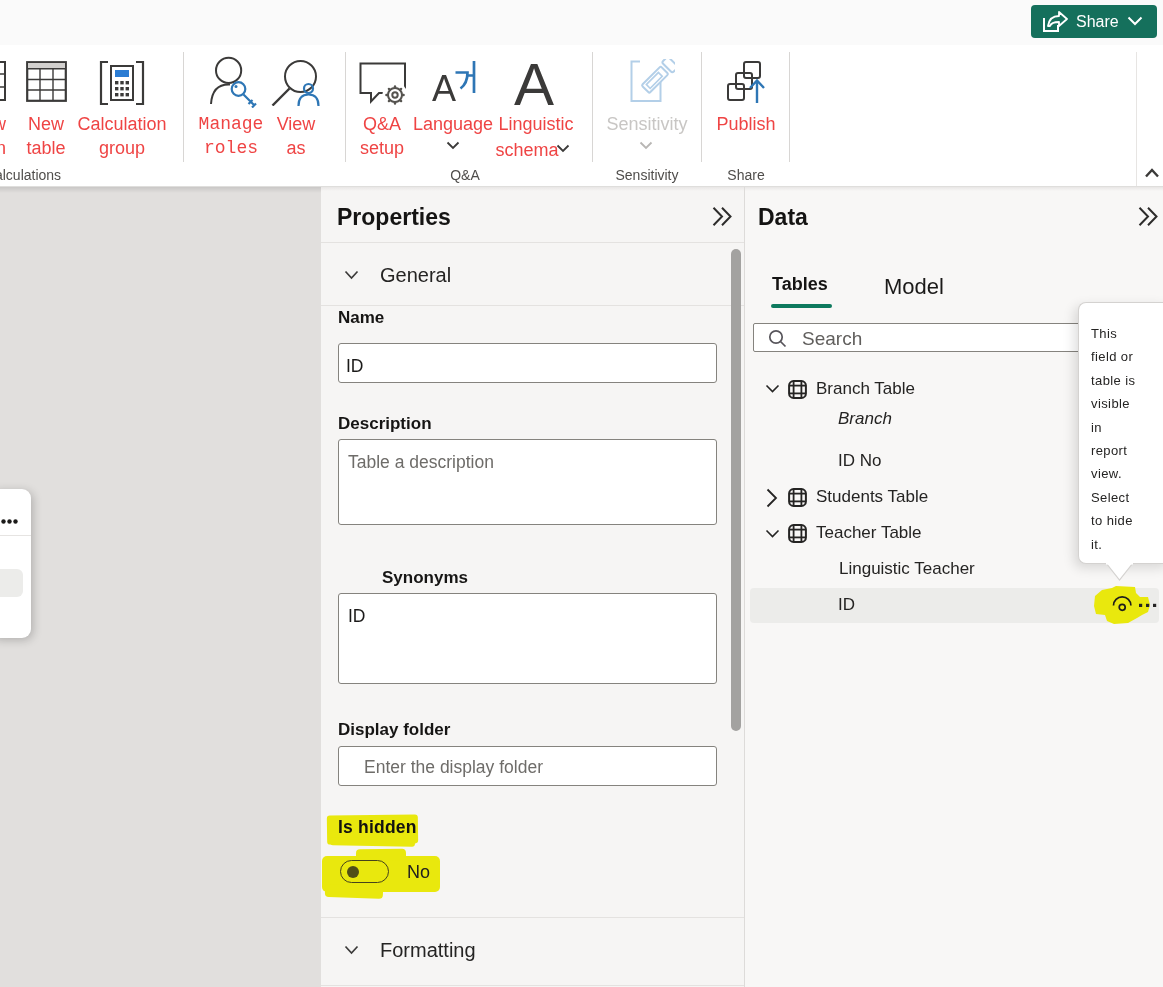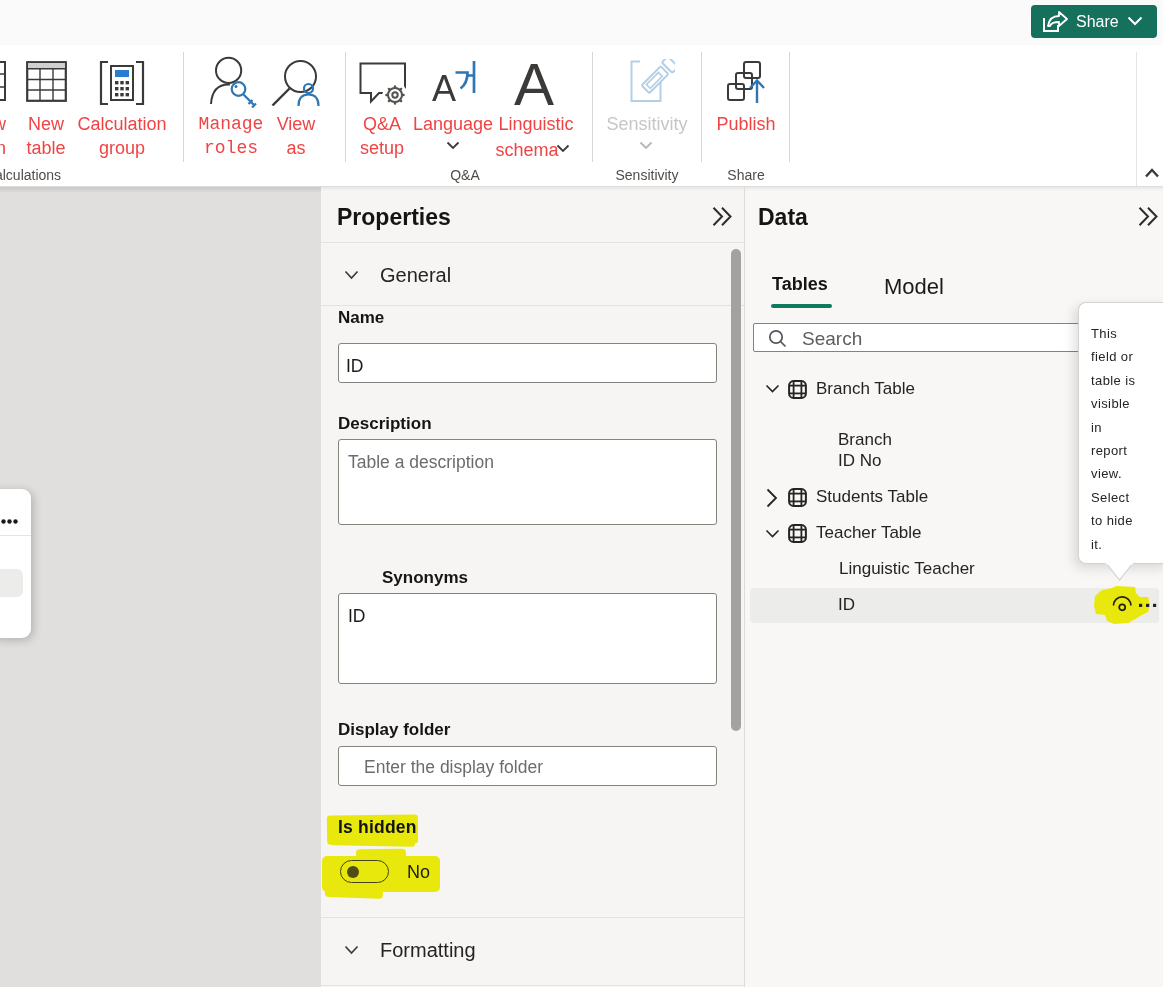--- a/index.html
+++ b/index.html
@@ -259,21 +259,21 @@
 </svg>
 <svg class="abs" style="left:788px;top:380px;" width="19" height="19" viewBox="0 0 19 19">
   <rect x="1.1" y="1.1" width="16.8" height="16.8" rx="4.5" fill="none" stroke="#252423" stroke-width="2"></rect>
   <line x1="5.6" y1="1.5" x2="5.6" y2="17.5" stroke="#252423" stroke-width="1.8"></line>
   <line x1="13.4" y1="1.5" x2="13.4" y2="17.5" stroke="#252423" stroke-width="1.8"></line>
   <line x1="1.5" y1="5.6" x2="17.5" y2="5.6" stroke="#252423" stroke-width="1.8"></line>
   <line x1="1.5" y1="13.4" x2="17.5" y2="13.4" stroke="#252423" stroke-width="1.8"></line>
 </svg>
 <div class="treetxt" style="left:816px;top:379px;">Branch Table</div>
 
-<div class="treetxt" style="left:838px;top:430px;">Branch</div>
+<div class="treetxt" style="left:838px;top:409px;font-style:italic;">Branch</div>
 <div class="treetxt" style="left:838px;top:451px;">ID No</div>
 
 <svg class="abs" style="left:766px;top:488px;" width="12" height="20" viewBox="0 0 12 20">
   <path d="M1.5 1.5 L10 10 L1.5 18.5" fill="none" stroke="#252423" stroke-width="1.8"></path>
 </svg>
 <svg class="abs" style="left:788px;top:488px;" width="19" height="19" viewBox="0 0 19 19">
   <rect x="1.1" y="1.1" width="16.8" height="16.8" rx="4.5" fill="none" stroke="#252423" stroke-width="2"></rect>
   <line x1="5.6" y1="1.5" x2="5.6" y2="17.5" stroke="#252423" stroke-width="1.8"></line>
   <line x1="13.4" y1="1.5" x2="13.4" y2="17.5" stroke="#252423" stroke-width="1.8"></line>
   <line x1="1.5" y1="5.6" x2="17.5" y2="5.6" stroke="#252423" stroke-width="1.8"></line>

